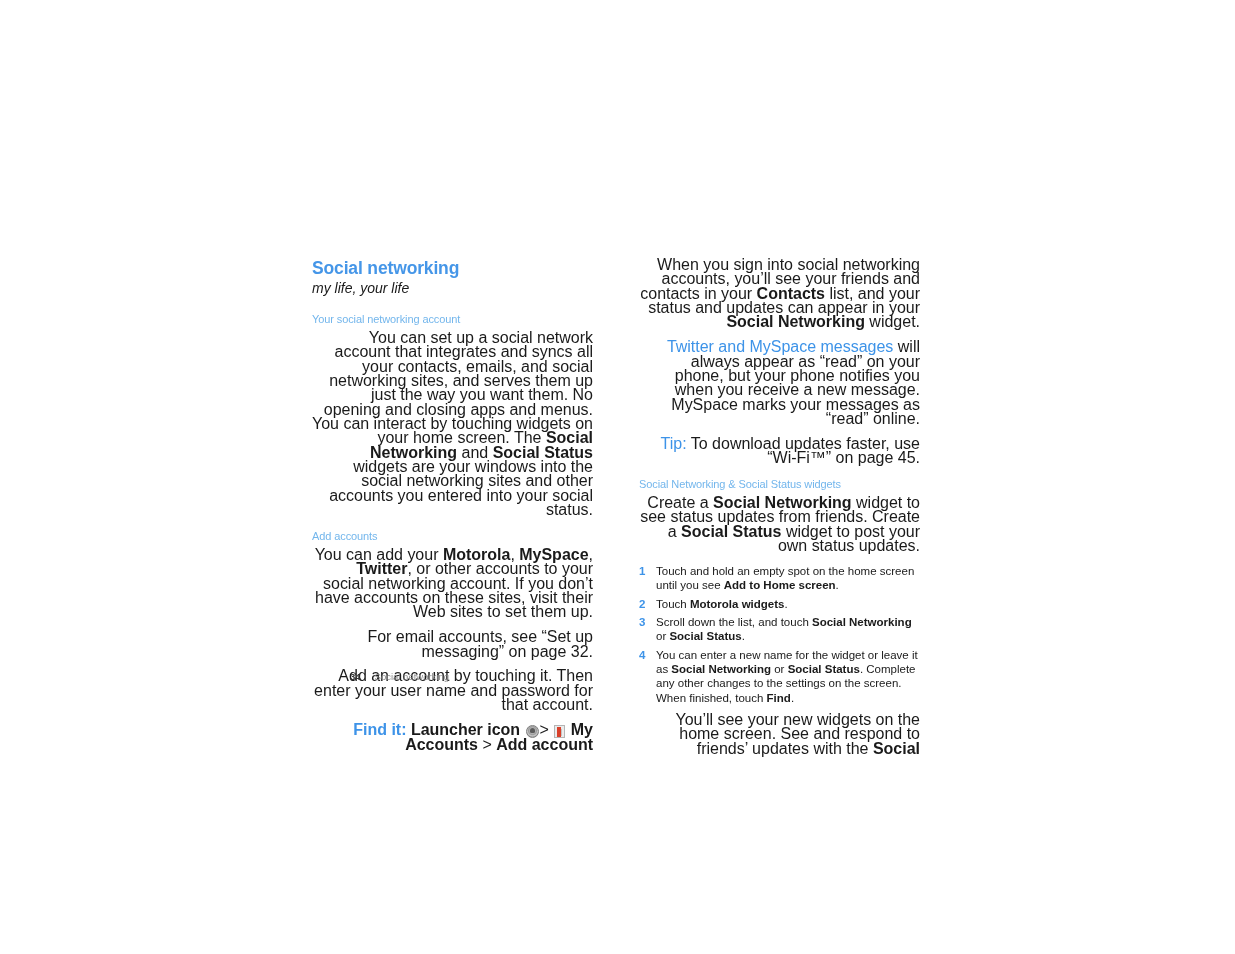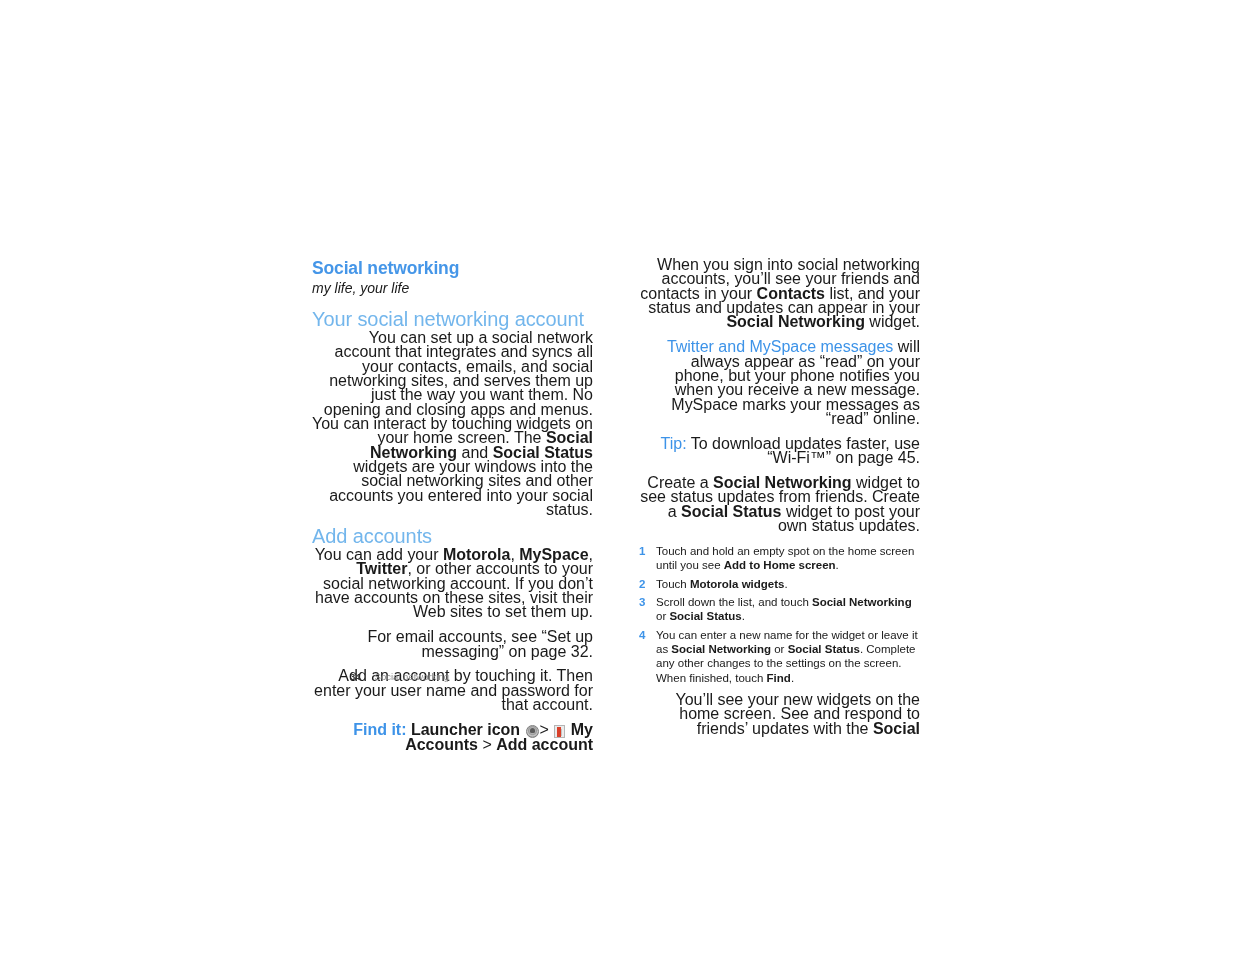--- a/index.html
+++ b/index.html
@@ -42,21 +42,21 @@
     line-height: 20px;
   }
   .chapter-tagline {
     font-size: 14px;
     font-style: italic;
     color: #1a1a1a;
     margin: 0 0 16px 0;
     line-height: 14px;
   }
   .section-head {
-    font-size: 20px;
+    font-size: 11px;
     font-weight: normal;
     color: #73b6ec;
     margin: 0 0 3px 0;
     line-height: 17px;
     letter-spacing: -0.1px;
   }
   p.body {
     font-size: 16px;
     line-height: 14.35px;
     margin: 0 0 10.5px 0;
@@ -200,20 +200,21 @@
   </div>
 
   <div class="col col-right">
 
     <p class="body"><span>When you sign into social networking accounts, you’ll see your friends and contacts in your </span><b>Contacts</b><span> list, and your status and updates can appear in your </span><b>Social Networking</b><span> widget.</span></p>
 
     <p class="body"><span class="runin">Twitter and MySpace messages</span><span> will always appear as “read” on your phone, but your phone notifies you when you receive a new message. MySpace marks your messages as “read” online.</span></p>
 
     <p class="body"><span class="runin">Tip:</span><span> To download updates faster, use “Wi-Fi™” on page 45.</span></p>
 
+    <h2 class="section-head">Social Networking &amp; Social Status widgets</h2>
     <p class="body"><span>Create a </span><b>Social Networking</b><span> widget to see status updates from friends. Create a </span><b>Social Status</b><span> widget to post your own status updates.</span></p>
 
     <ol class="steps">
       <li>
         <span class="num">1</span><span>Touch and hold an empty spot on the home screen until you see </span><b>Add to Home screen</b><span>.</span>
       </li>
       <li>
         <span class="num">2</span><span>Touch </span><b>Motorola widgets</b><span>.</span>
       </li>
       <li>

